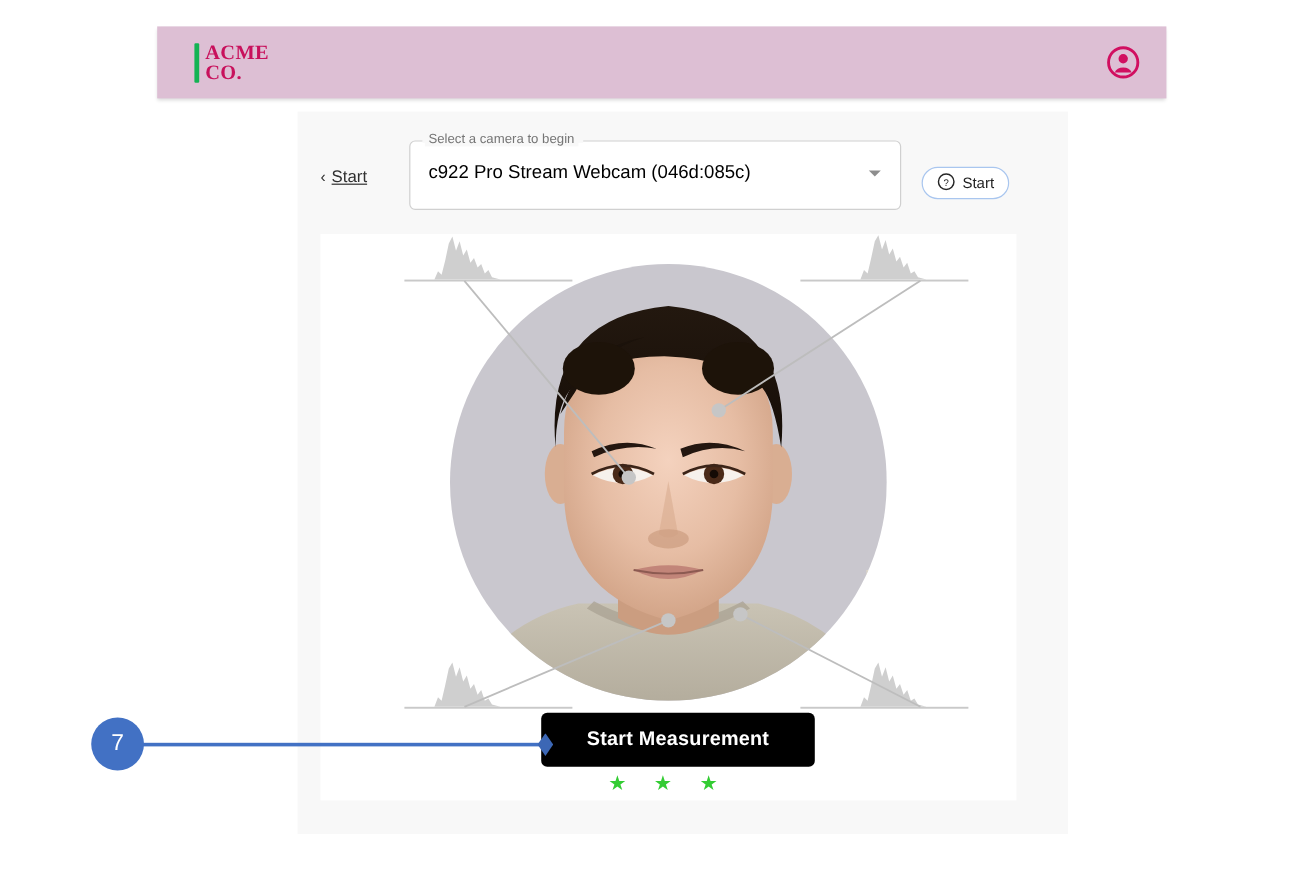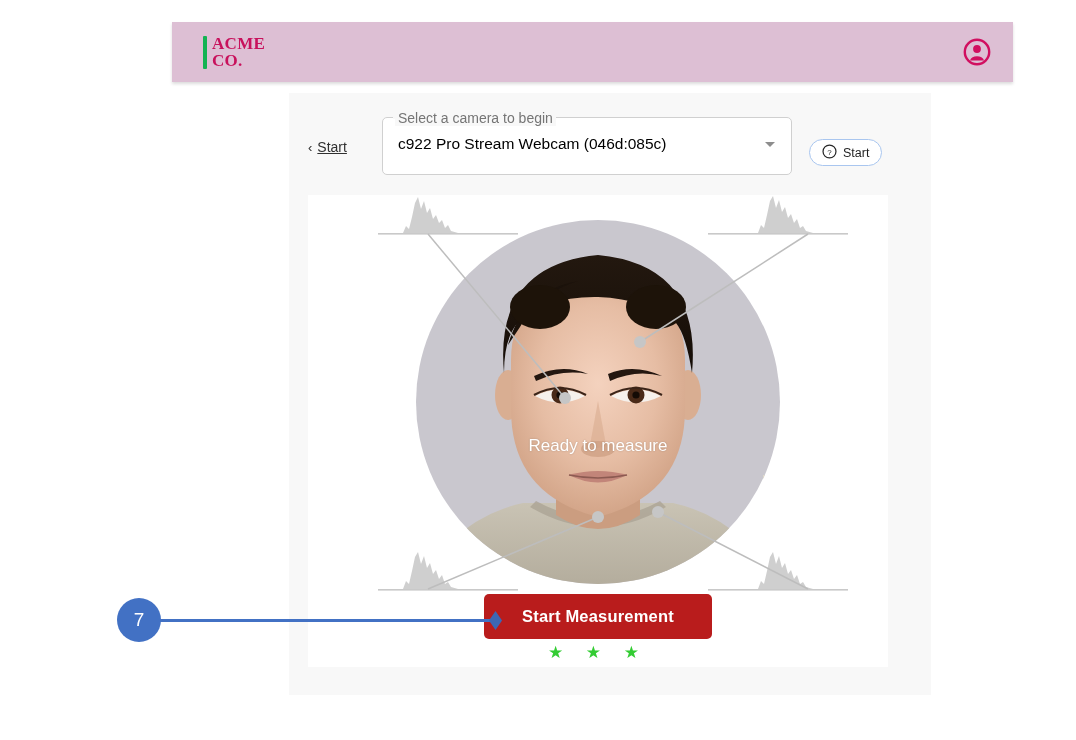--- a/index.html
+++ b/index.html
@@ -3,21 +3,21 @@
 <meta charset="utf-8">
 <style>
   * { box-sizing: border-box; }
   html, body {
     margin: 0; padding: 0;
     width: 1076px; height: 740px;
     background: #ffffff;
     font-family: "Liberation Sans", sans-serif;
     overflow: hidden;
   }
-  #root { position: relative; width: 936px; height: 740px; background: #ffffff; margin-left: 41px; }
+  #root { position: relative; width: 936px; height: 740px; background: #ffffff; }
 
   
   .app-header {
     position: absolute; left: 131px; top: 22px;
     width: 841px; height: 60px;
     background: #ddbfd4;
     box-shadow: 0 2px 3px rgba(0,0,0,0.14);
     display: flex; align-items: center;
   }
   .brand { display: flex; align-items: center; margin-left: 31px; }
@@ -62,21 +62,21 @@
     border: 1px solid #d0d0d0; border-radius: 5px;
     background: #ffffff;
   }
   .notch-cover {
     position: absolute; left: 11px; top: -1px;
     height: 3px; background: #f8f8f8;
     width: 134px;
   }
   .select-label {
     position: absolute; left: 13px; top: -7px;
-    font-size: 14px; color: #757575;
+    font-size: 11px; color: #757575;
     background: #f8f8f8; padding: 0 3px;
     white-space: nowrap;
   }
   .select-value {
     position: absolute; left: 16px; top: 18px;
     font-size: 15.5px; color: #000000;
     white-space: nowrap;
   }
   .select-arrow {
     position: absolute; right: 17px; top: 25px;
@@ -109,23 +109,23 @@
     text-align: center; color: #ffffff;
     font-size: 17px; font-weight: 500;
     text-shadow: 0 0 2px rgba(0,0,0,0.22);
     pointer-events: none;
   }
   .overlay-line1 { top: 211px; }
   .overlay-line2 { top: 241px; }
 
   
   .start-btn {
-    position: absolute; left: 176px; top: 399px;
+    position: absolute; left: 184px; top: 399px;
     width: 228px; height: 45px;
-    background: #b91c1c; border: none; border-radius: 5px;
+    background: #000000; border: none; border-radius: 5px;
     color: #ffffff; font-size: 16.5px; font-weight: bold;
     letter-spacing: 0.2px; cursor: pointer;
     display: flex; align-items: center; justify-content: center;
   }
   .stars {
     position: absolute; left: 176px; top: 447px; width: 228px;
     text-align: center; color: #33cc33; font-size: 17px;
     letter-spacing: 9px;
   }
 
@@ -289,21 +289,20 @@
       </g>
 
       <g fill="#c6c6c6">
         <circle cx="257" cy="203" r="6"></circle>
         <circle cx="332" cy="147" r="6"></circle>
         <circle cx="290" cy="322" r="6"></circle>
         <circle cx="350" cy="317" r="6"></circle>
       </g>
     </svg>
 
-    <div class="overlay-text overlay-line2">Ready to measure</div>
 
     <button class="start-btn">Start Measurement</button>
     <div class="stars">★ ★ ★</div>
   </div>
 
   <div class="callout-line"></div>
   <div class="callout-diamond"></div>
   <div class="callout-badge">7</div>
 
 </div>

